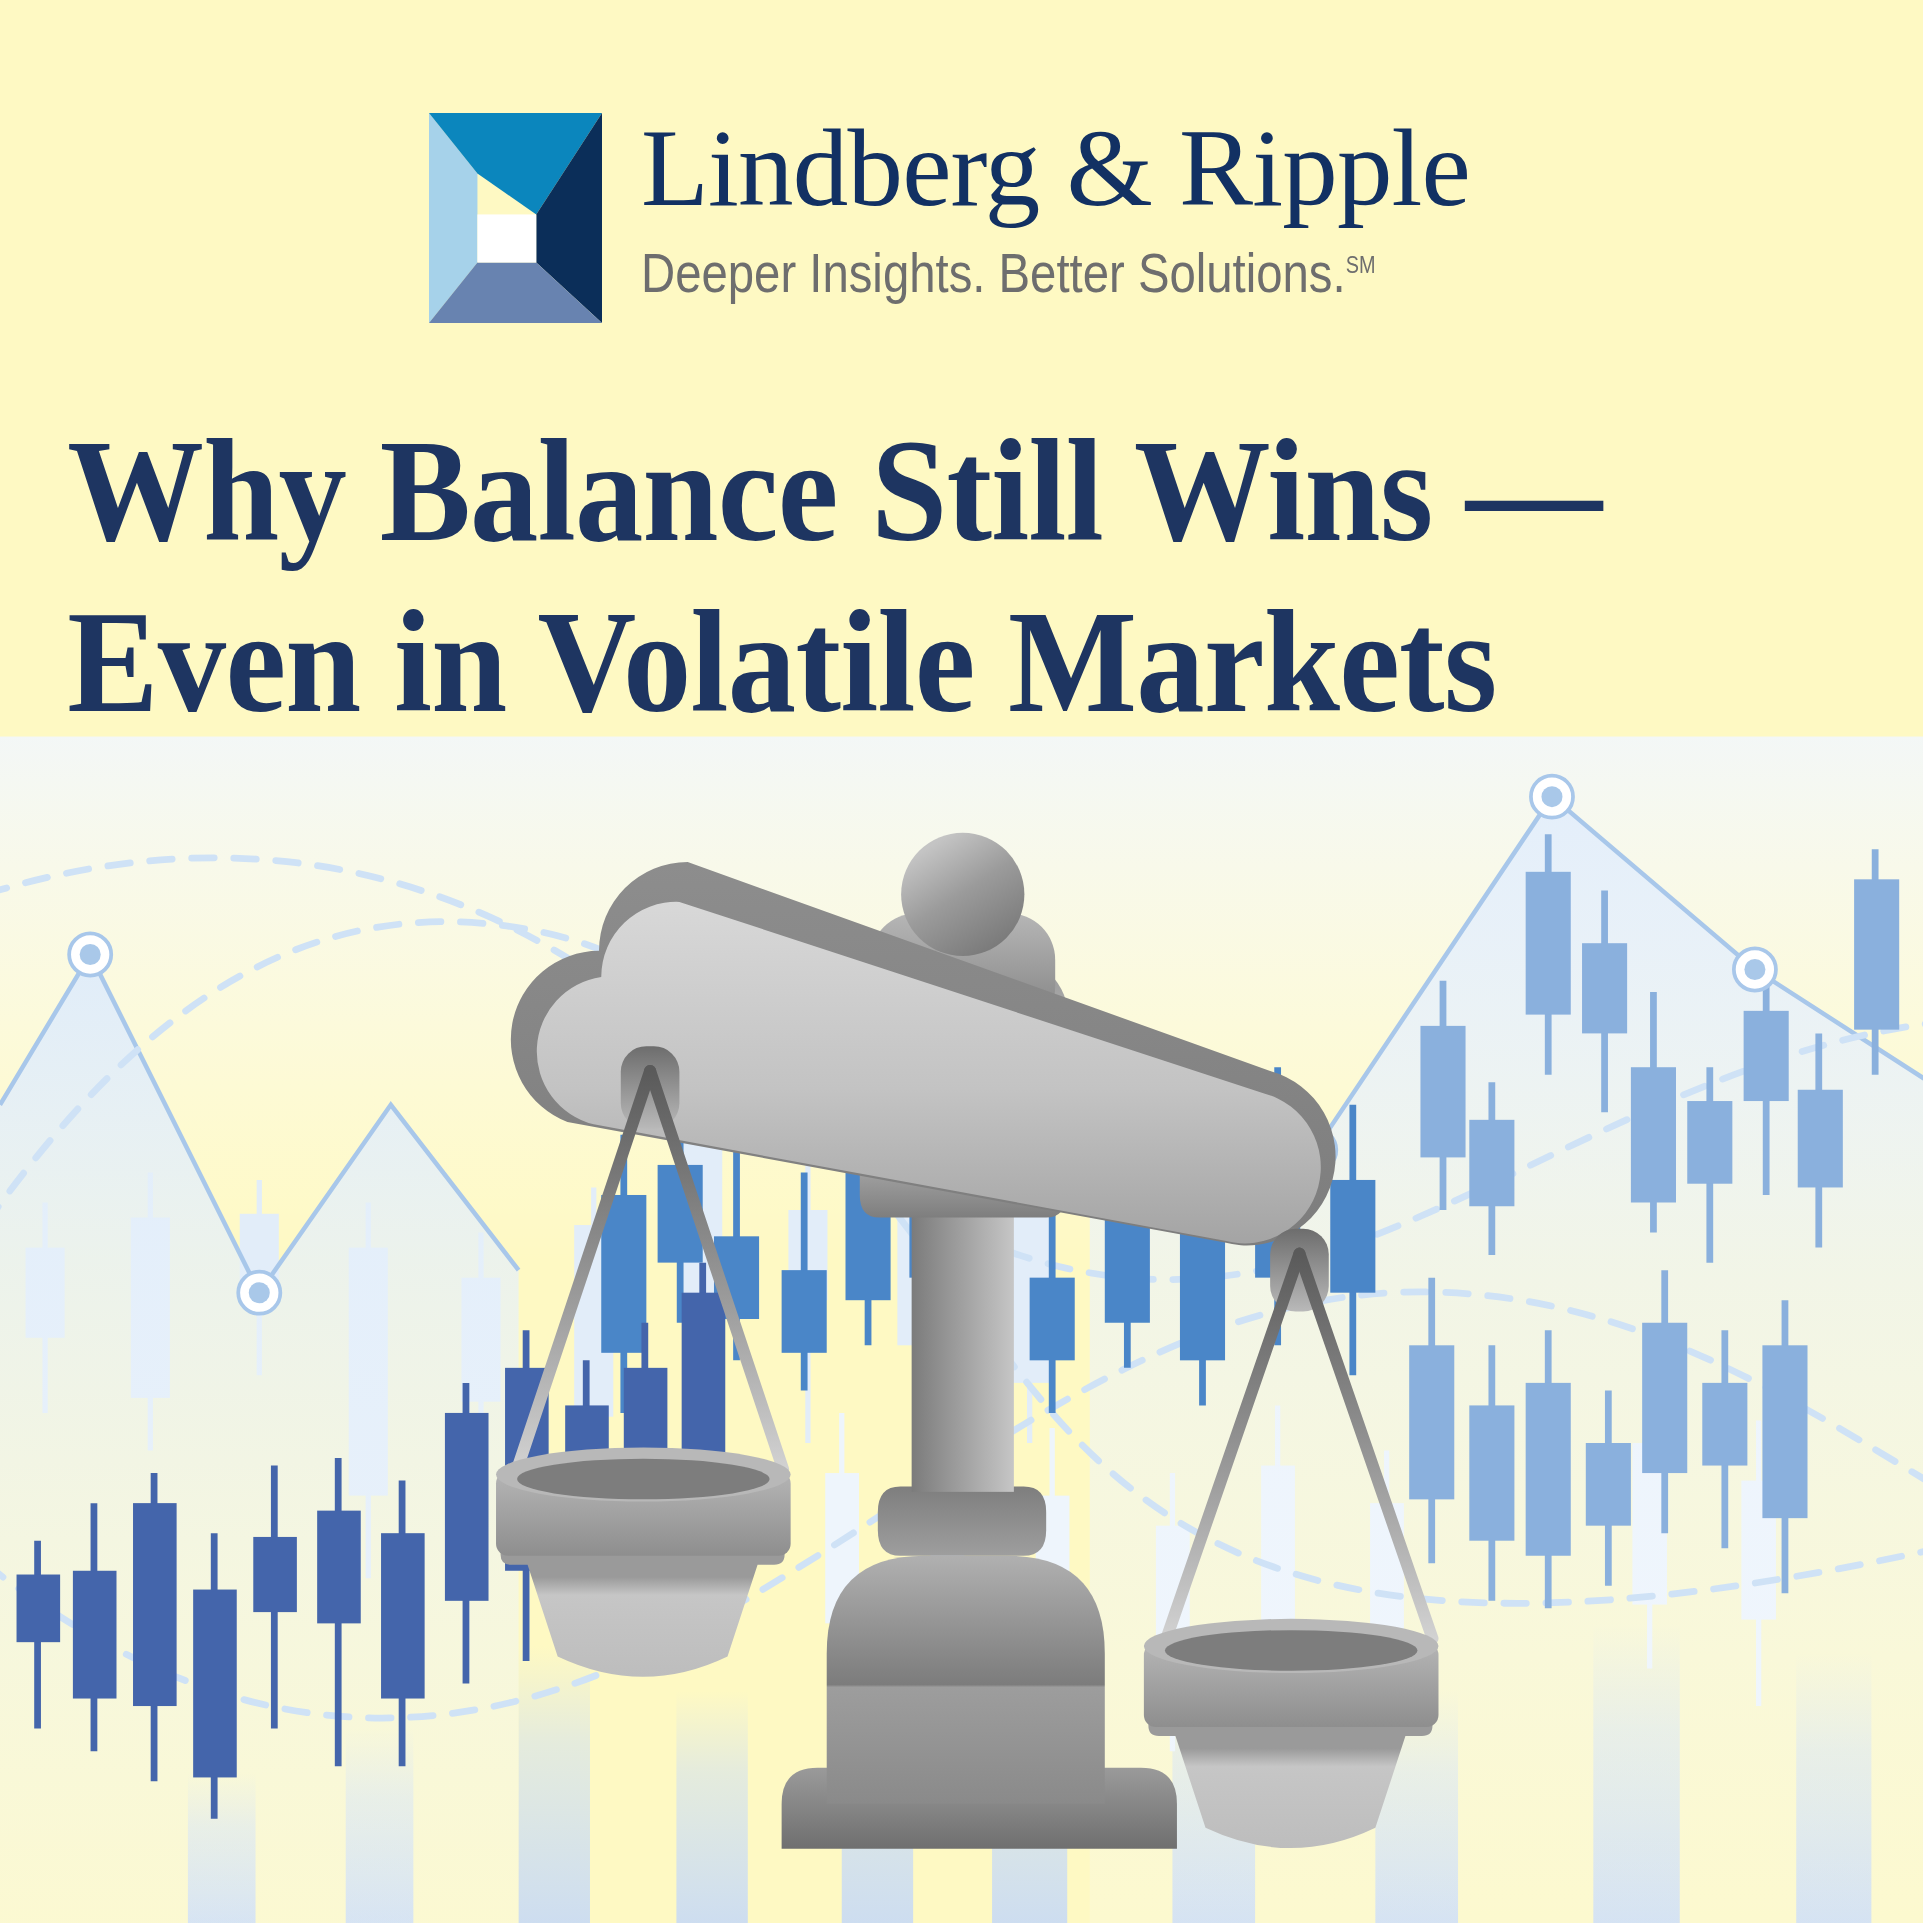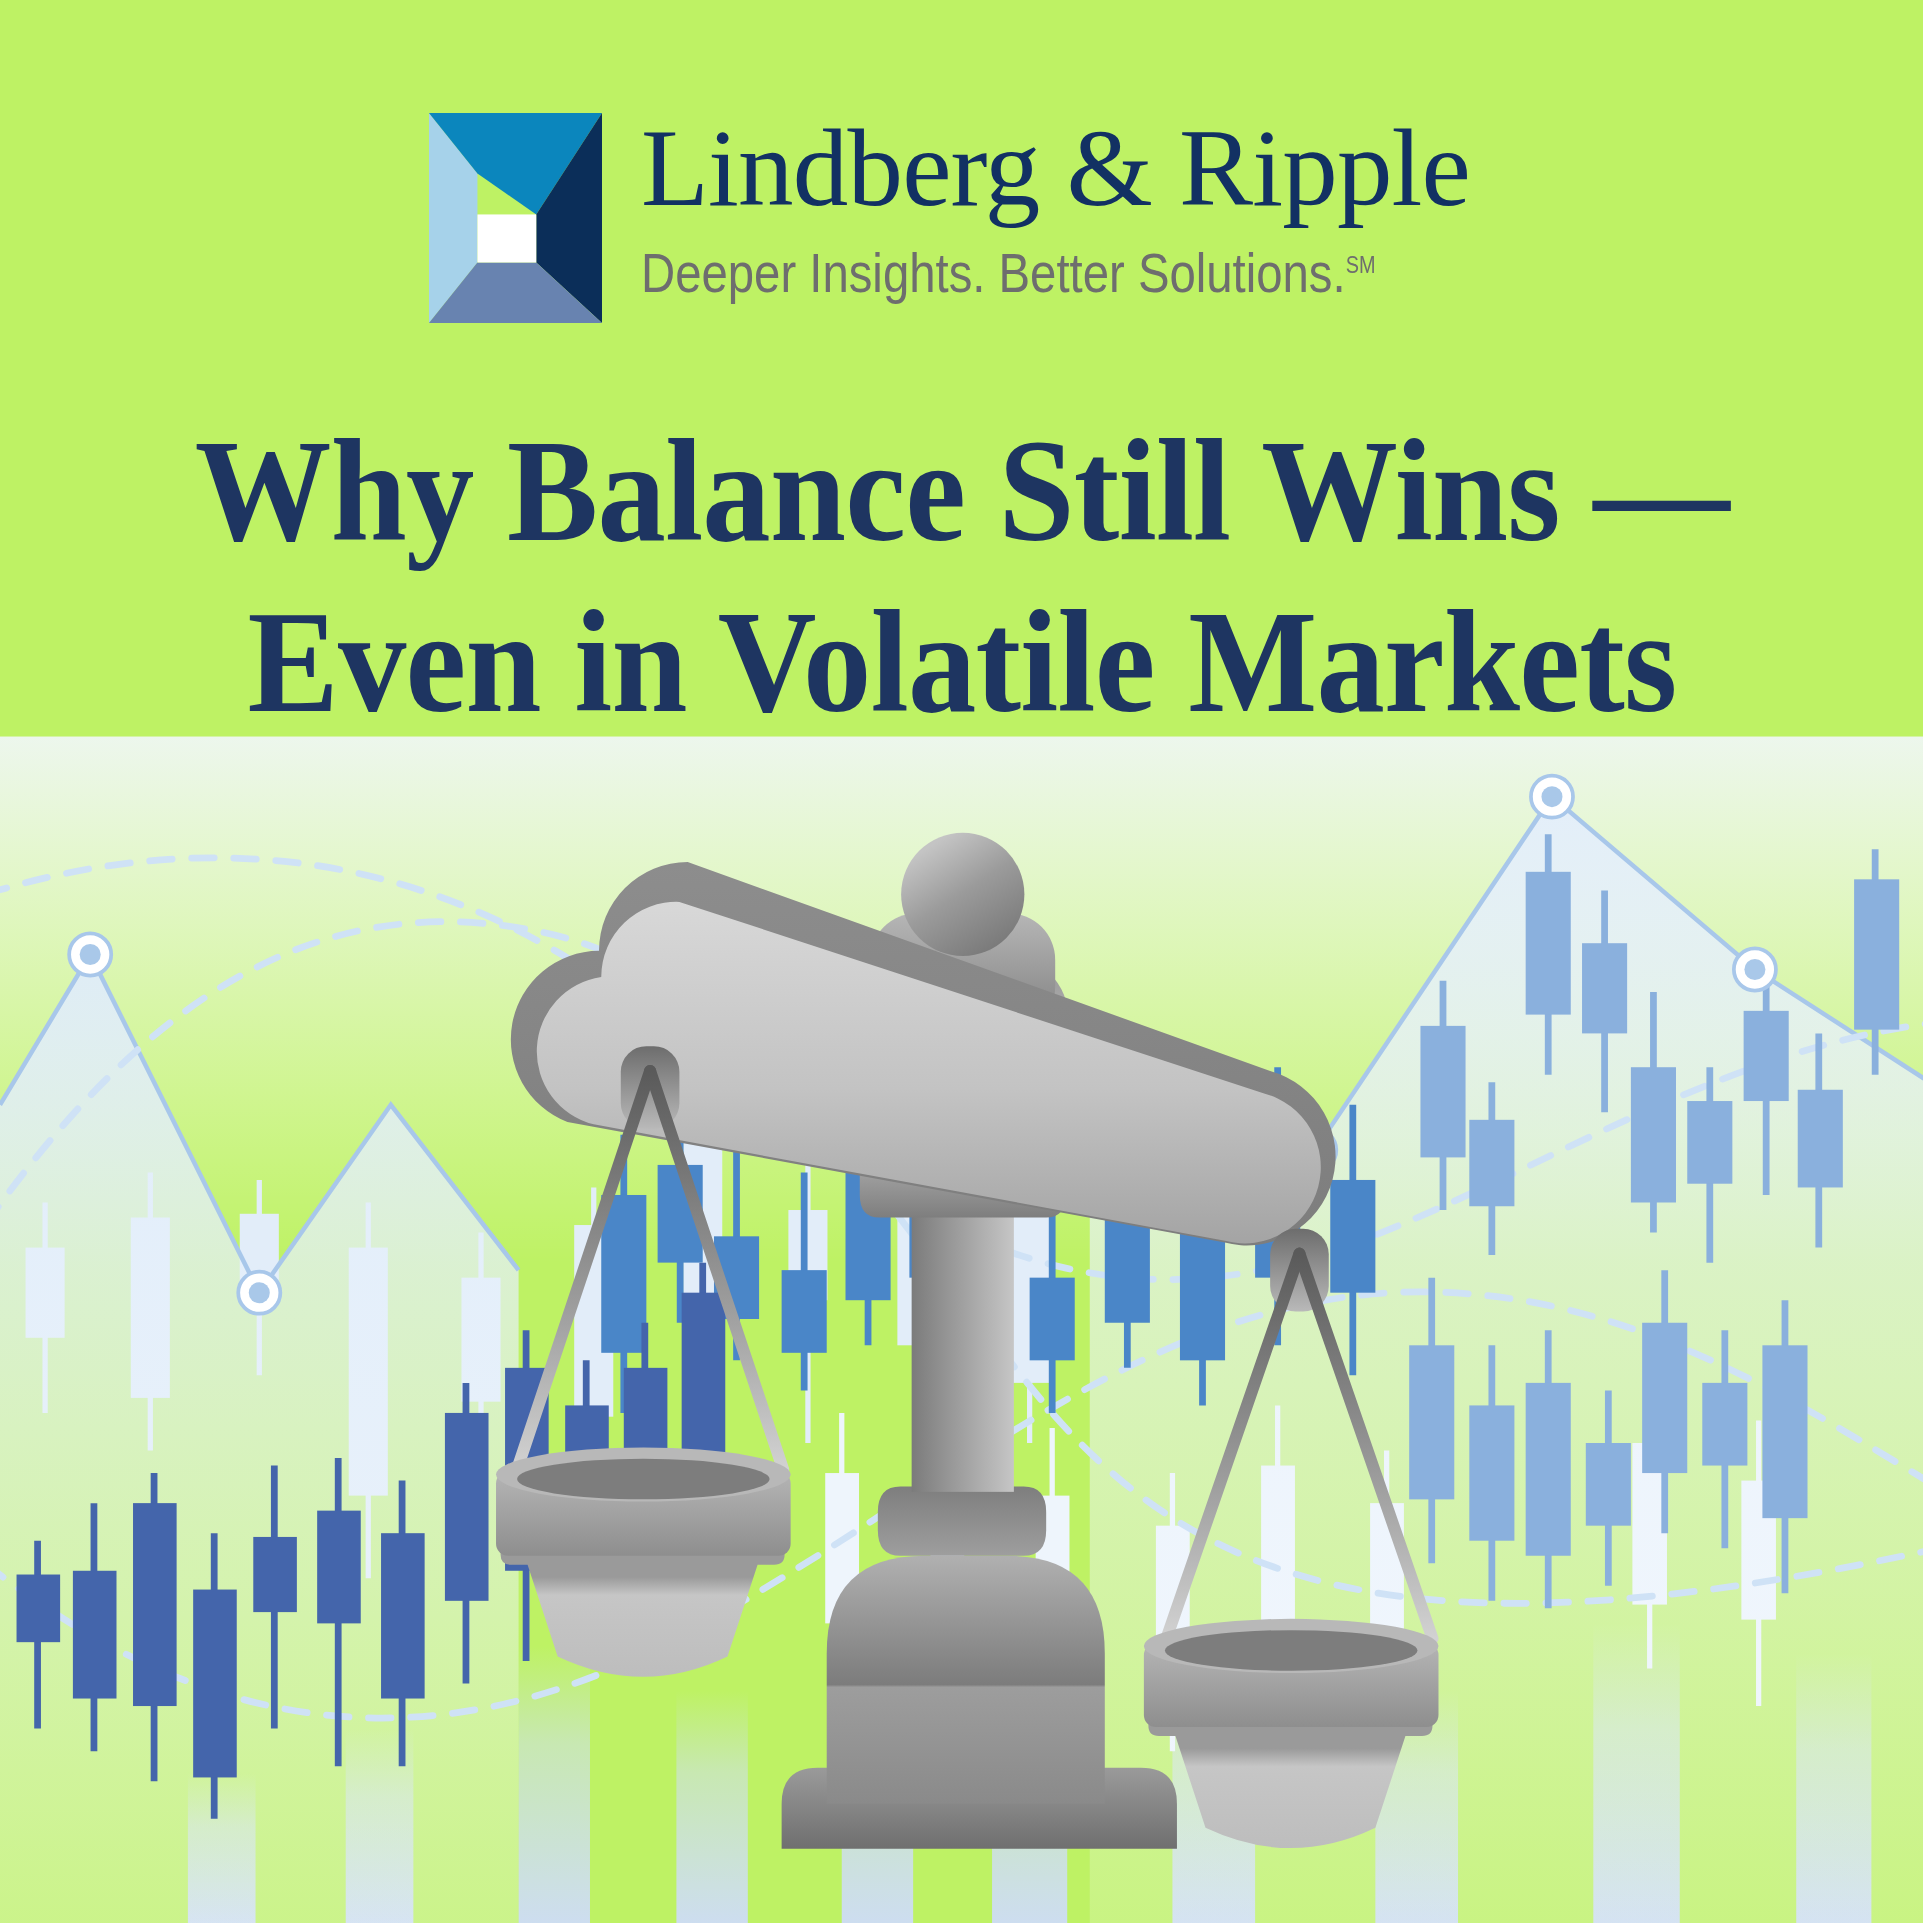--- a/index.html
+++ b/index.html
@@ -2,21 +2,21 @@
 <html style="font-size:12px"><head>
 <meta charset="utf-8">
 <style>
   html,body{margin:0;padding:0;}
   body{
     width:1924px;height:1924px;overflow:hidden;
     background:#ffffff;
     font-family:"Liberation Sans", sans-serif;
     position:relative;
   }
-  #canvas{position:relative;width:1924px;height:1924px;overflow:hidden;background:#bef264;}
+  #canvas{position:relative;width:1924px;height:1924px;overflow:hidden;background:#fef9c3;}
 
   
   #bg-chart{position:absolute;left:0;top:0;width:1924px;height:1924px;z-index:1;}
 
   
   .header{
     position:absolute;left:0;top:0;width:1924px;z-index:5;
     display:flex;flex-direction:column;align-items:center;
   }
   .logo-row{
@@ -39,21 +39,21 @@
   .tagline{
     font-family:"Liberation Sans Narrow","Liberation Sans", sans-serif;
     font-size:55px;line-height:1;color:#6e6e6e;white-space:nowrap;
     transform:scaleX(0.86);transform-origin:left center;
     margin-top:25.6px;font-weight:400;
   }
   .tagline sup{font-size:0.42em;vertical-align:super;letter-spacing:0;}
 
   .title{
     position:absolute;left:0;top:406px;width:1924px;z-index:5;
-    text-align:center;
+    text-align:left;
     font-family:"Liberation Serif", serif;
     font-weight:700;
     font-size:147px;line-height:1.16;
     color:#1e3561;
     letter-spacing:-0.8px;
   }
   .title .tl{display:block;transform:scaleX(0.93);}
 </style>
 </head>
 <body>

